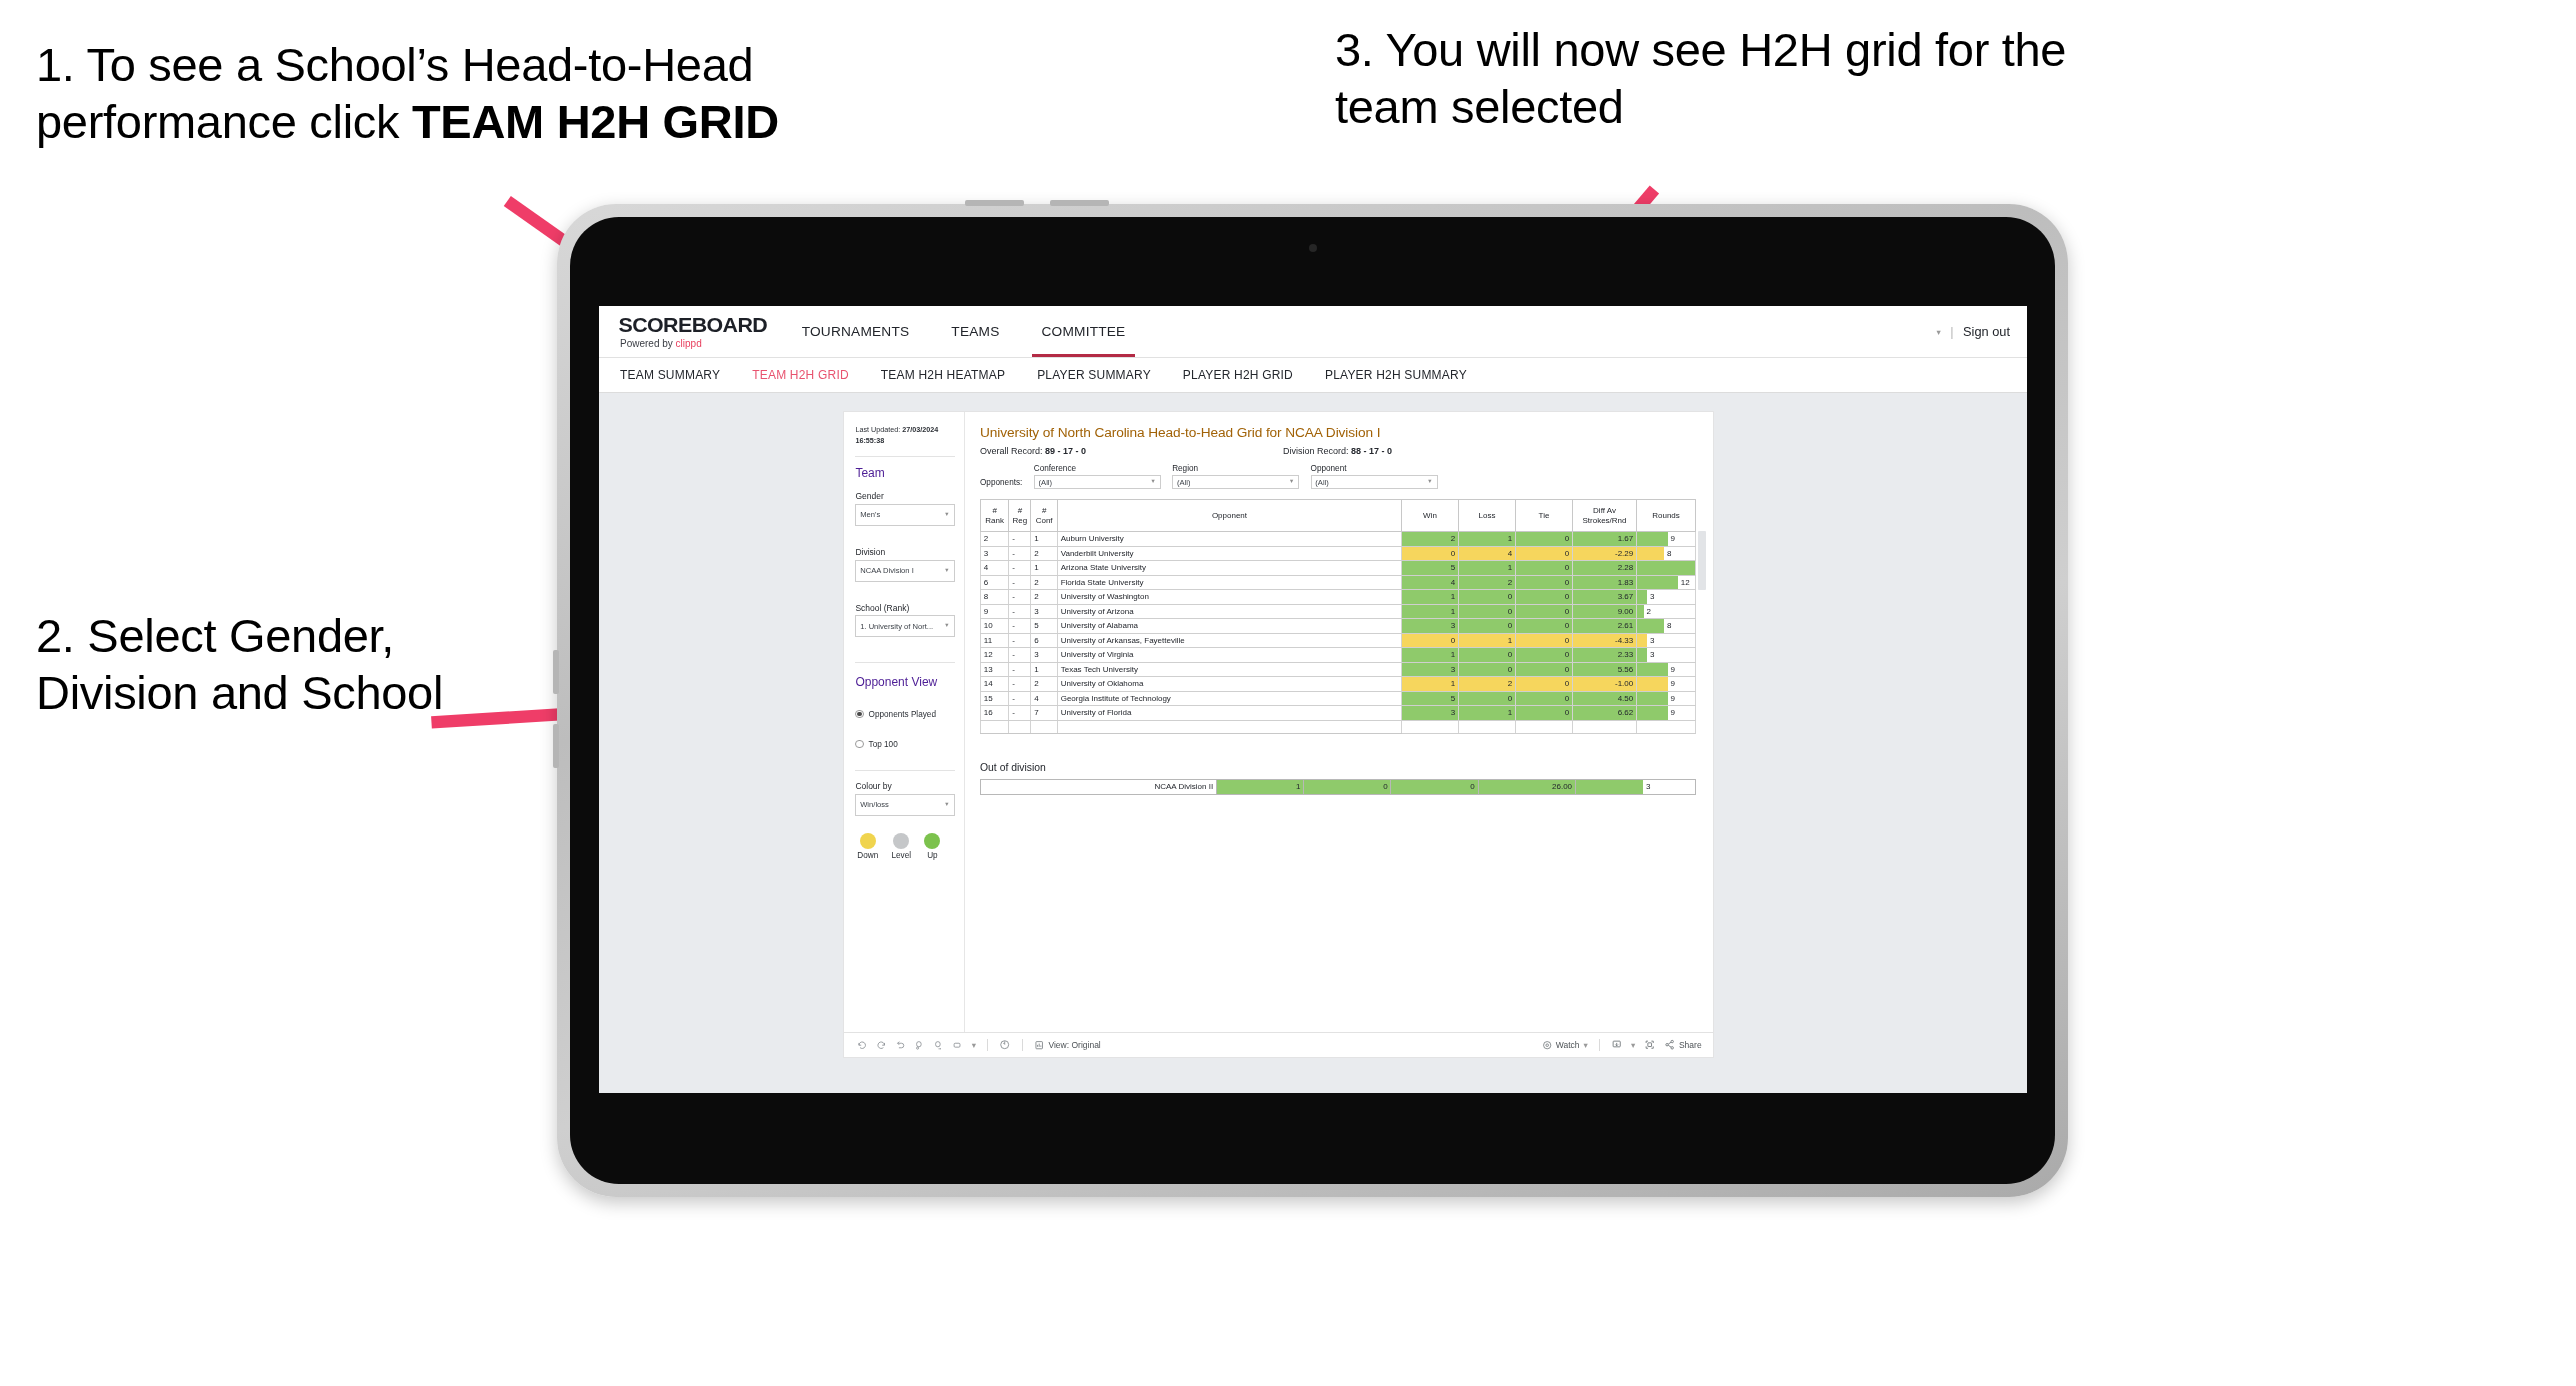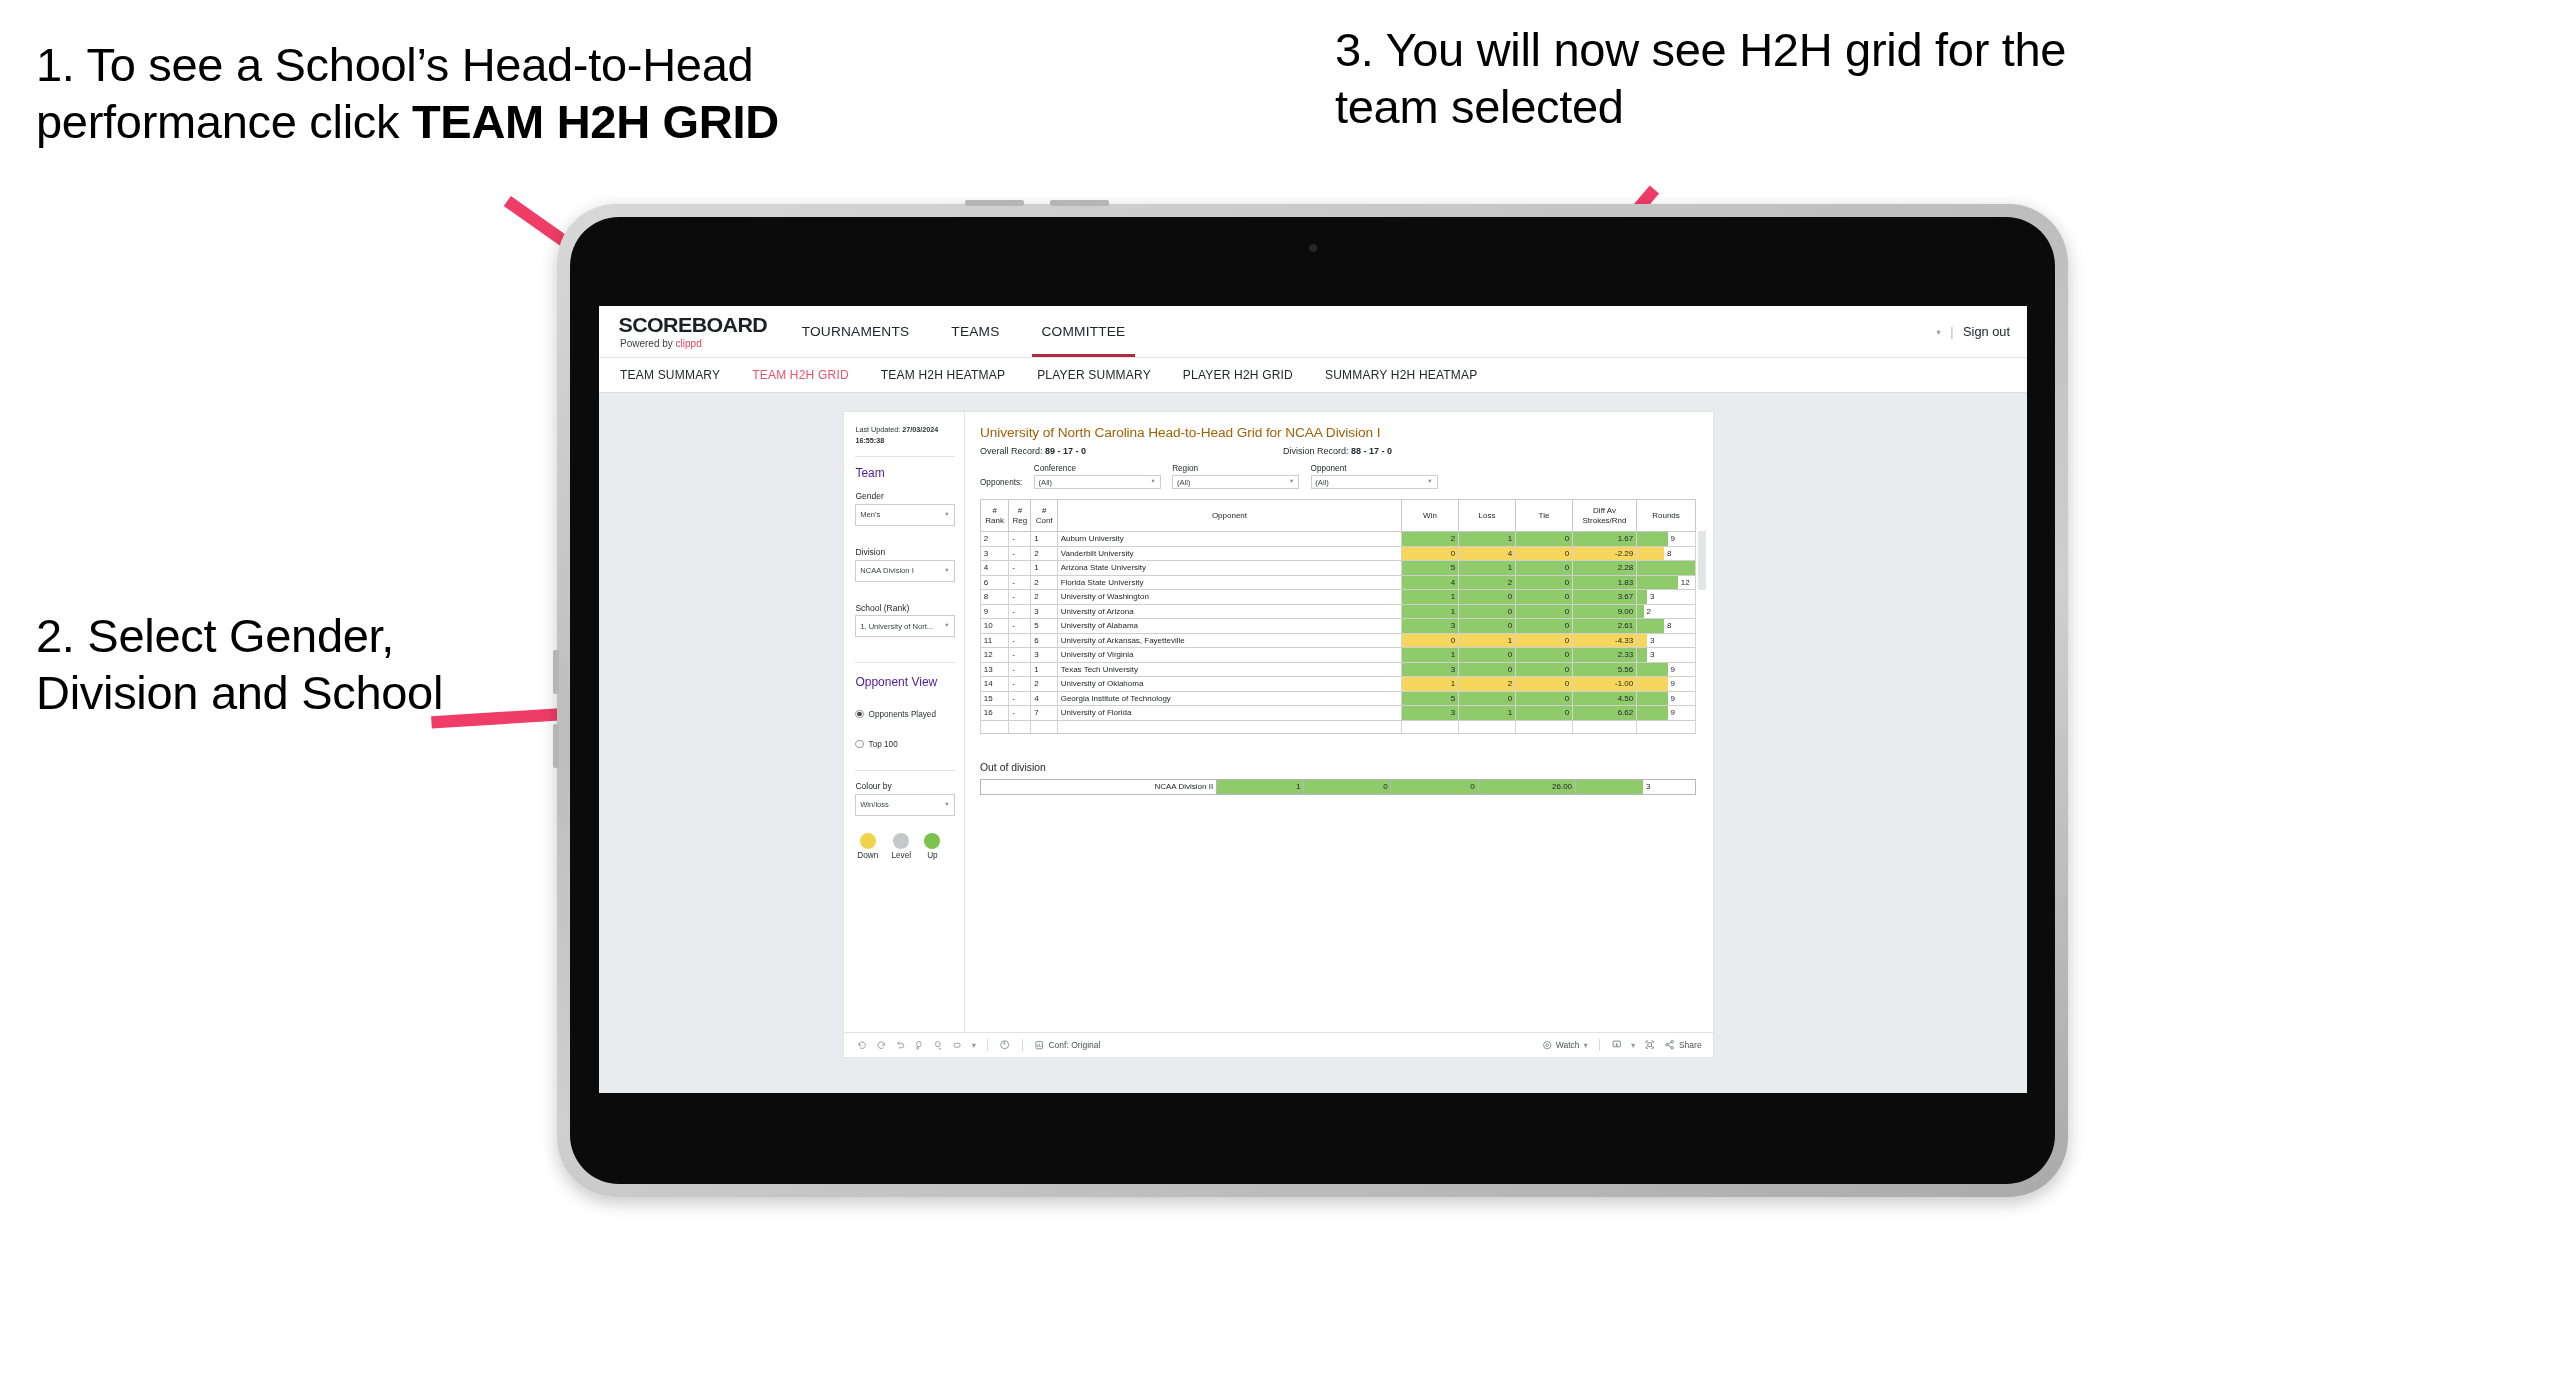--- a/index.html
+++ b/index.html
@@ -301,21 +301,21 @@
         <span>Sign out</span>
       </div>
     </div>
 
     <div class="subnav">
       <a href="#">TEAM SUMMARY</a>
       <a href="#" class="active">TEAM H2H GRID</a>
       <a href="#">TEAM H2H HEATMAP</a>
       <a href="#">PLAYER SUMMARY</a>
       <a href="#">PLAYER H2H GRID</a>
-      <a href="#">SUMMARY H2H HEATMAP</a>
+      <a href="#">PLAYER H2H SUMMARY</a>
     </div>
 
     <div class="tab-canvas">
       <div class="viz-card">
         <div class="viz-body">
 
           <aside class="viz-side">
             <div class="last-updated">
               <span>Last Updated: </span><b>27/03/2024</b><br>
               <b>16:55:38</b>
@@ -690,21 +690,21 @@
               </svg>
             </span>
           <span class="sep"></span>
           <span class="tb-item">
             <span class="tb-ico">
                 <svg width="10.4" height="10.4" viewBox="0 0 16 16" fill="none" stroke="#6c7276" stroke-width="1.2">
                   <rect x="3" y="2.5" width="10" height="11" rx="1"></rect>
                   <path d="M5.5 10.5v-3M8 10.5v-5M10.5 10.5v-2"></path>
                 </svg>
               </span>
-            <span>Conf: Original</span>
+            <span>View: Original</span>
           </span>
           <span class="grow"></span>
           <span class="tb-item">
             <span class="tb-ico">
                 <svg width="10.4" height="10.4" viewBox="0 0 16 16" fill="none" stroke="#6c7276" stroke-width="1.2">
                   <circle cx="8" cy="8" r="5.6"></circle>
                   <circle cx="8" cy="8" r="2"></circle>
                 </svg>
               </span>
             <span>Watch</span>

